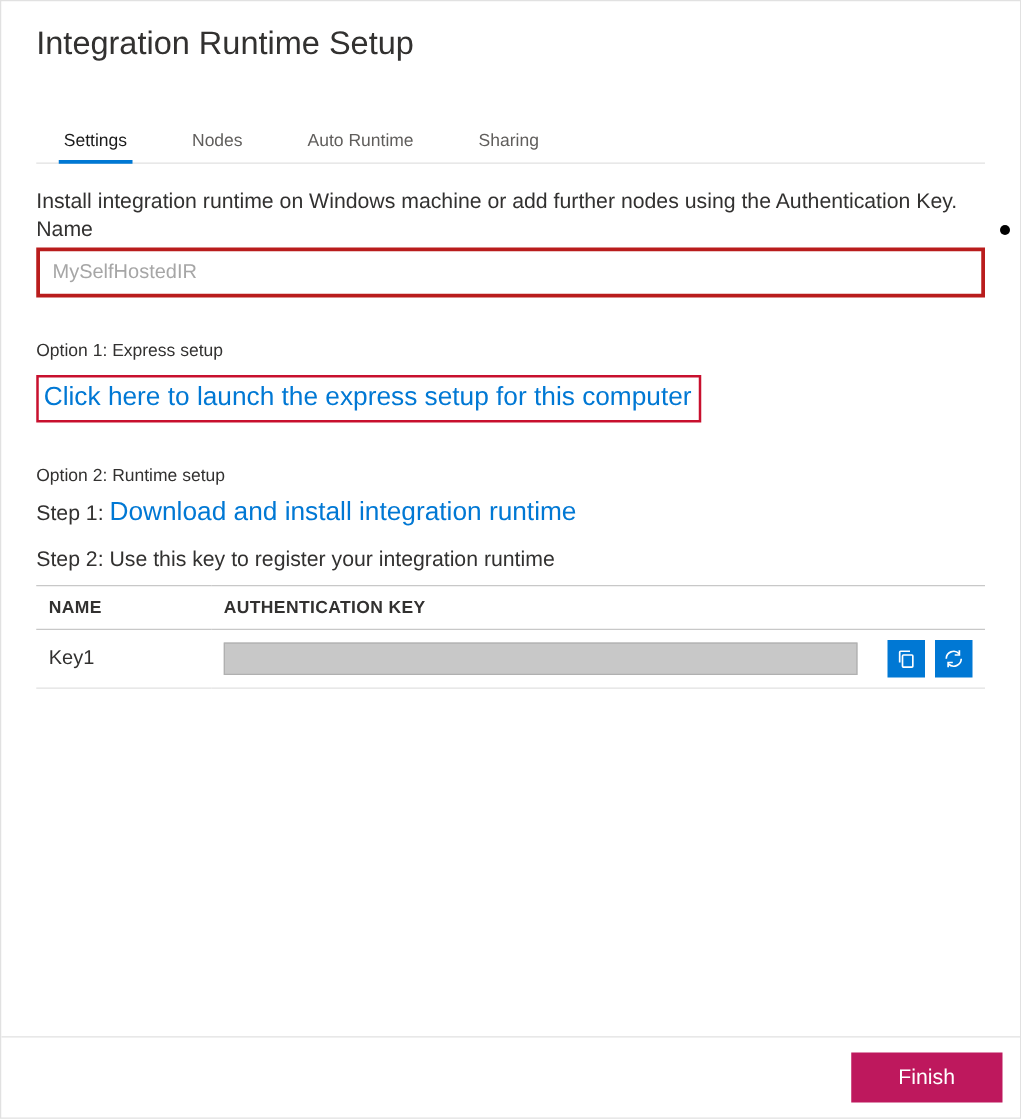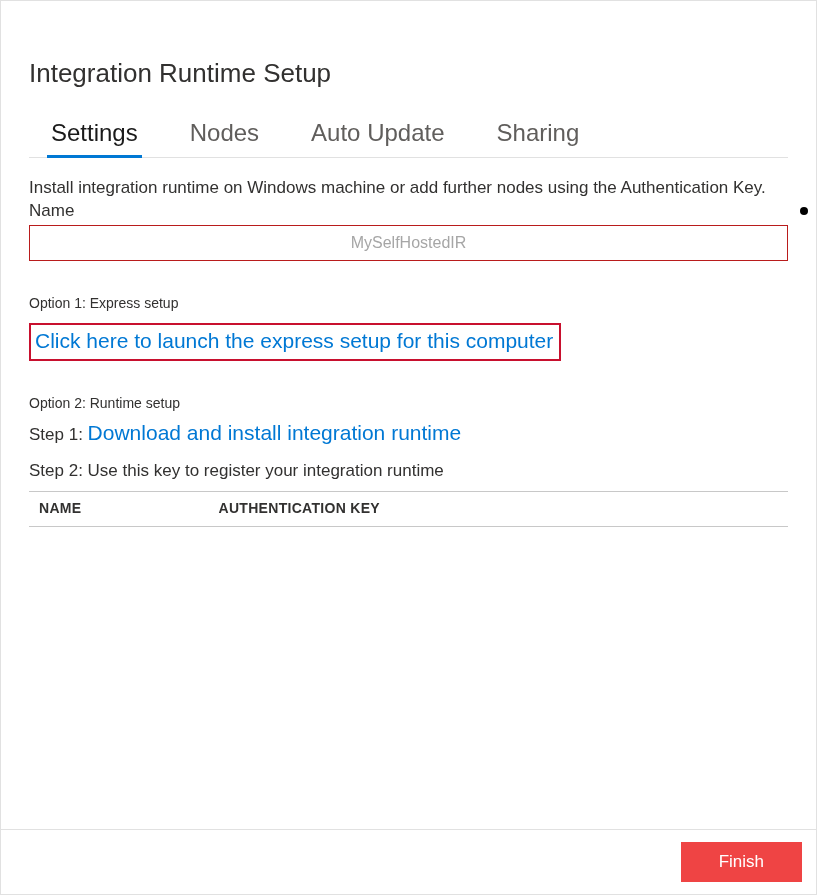--- a/index.html
+++ b/index.html
@@ -16,35 +16,35 @@
     .content {
       padding: 18px 28px 0 28px;
       flex: 1;
       overflow: hidden;
     }
     .page-title {
       font-size: 26px;
       font-weight: 400;
       color: #323130;
       margin-bottom: 24px;
-      margin-top: 39px;
     }
     .tabs {
       display: flex;
       gap: 48px;
       border-bottom: 1px solid #e1e1e1;
       margin-bottom: 18px;
       padding-left: 20px;
     }
     .tab {
-      font-size: 24px;
+      font-size: 14px;
       color: #605e5c;
       padding: 6px 2px 10px 2px;
       cursor: pointer;
       position: relative;
+      margin-top: 24px;
     }
     .tab.active {
       color: #1a1a1a;
     }
     .tab.active::after {
       content: "";
       position: absolute;
       left: -2px; right: -2px; bottom: -1px;
       height: 3px;
       background: #0078d4;
@@ -62,26 +62,25 @@
       justify-content: space-between;
       align-items: center;
     }
     .info-dot {
       width: 8px; height: 8px;
       background:#000; border-radius:50%;
       margin-right: -20px;
     }
     .text-input {
       width: 100%;
-      border: 1px solid #b91c1c;
+      border: 3px solid #b91c1c;
       background: #fff;
       font-size: 16px;
       padding: 8px 10px;
       color: #a6a6a6;
-      text-align: center;
     }
     .section-heading {
       font-size: 14px;
       font-weight: 400;
       color: #323130;
       margin-top: 34px;
       margin-bottom: 10px;
     }
     .highlight-box {
       border: 2px solid #c8102e;
@@ -141,38 +140,38 @@
       vertical-align: middle;
     }
     .icon-btn svg { fill: none; stroke: #fff; stroke-width: 1.8; }
     .footer {
       border-top: 1px solid #e1e1e1;
       padding: 12px 14px;
       display: flex;
       justify-content: flex-end;
     }
     .finish-btn {
-      background: #ef4444;
+      background: #be185d;
       color: #fff;
       font-size: 17px;
       border: none;
       padding: 10px 38px;
       cursor: pointer;
     }
   </style>
 </head>
 <body>
 
 <div class="content">
   <h1 class="page-title">Integration Runtime Setup</h1>
 
   <div class="tabs">
     <div class="tab active">Settings</div>
     <div class="tab">Nodes</div>
-    <div class="tab">Auto Update</div>
+    <div class="tab">Auto Runtime</div>
     <div class="tab">Sharing</div>
   </div>
 
   <p class="intro">Install integration runtime on Windows machine or add further nodes using the Authentication Key.</p>
 
   <div class="field-label">
     <span>Name</span>
     <span class="info-dot"></span>
   </div>
   <input class="text-input" type="text" readonly="" value="MySelfHostedIR" style="">
@@ -195,19 +194,39 @@
 
   <table class="key-table">
     <thead>
       <tr>
         <th>NAME</th>
         <th>AUTHENTICATION KEY</th>
         <th></th>
       </tr>
     </thead>
     <tbody>
+      <tr>
+        <td class="key-name">Key1</td>
+        <td class="key-value-cell">
+            <div class="key-mask"></div>
+          </td>
+        <td class="key-actions">
+          <span class="icon-btn">
+            <svg width="18" height="18" viewBox="0 0 24 24">
+                <rect x="8" y="8" width="11" height="13" rx="1"></rect>
+                <path d="M5 16V5a1 1 0 0 1 1-1h10"></path>
+              </svg>
+          </span>
+          <span class="icon-btn">
+            <svg width="18" height="18" viewBox="0 0 24 24">
+                <path d="M4 12a8 8 0 0 1 13.7-5.5M20 12a8 8 0 0 1-13.7 5.5"></path>
+                <path d="M18 3v5h-5M6 21v-5h5"></path>
+              </svg>
+          </span>
+        </td>
+      </tr>
     </tbody>
   </table>
 </div>
 
 <div class="footer">
   <button class="finish-btn">Finish</button>
 </div>
 
 </body></html>

